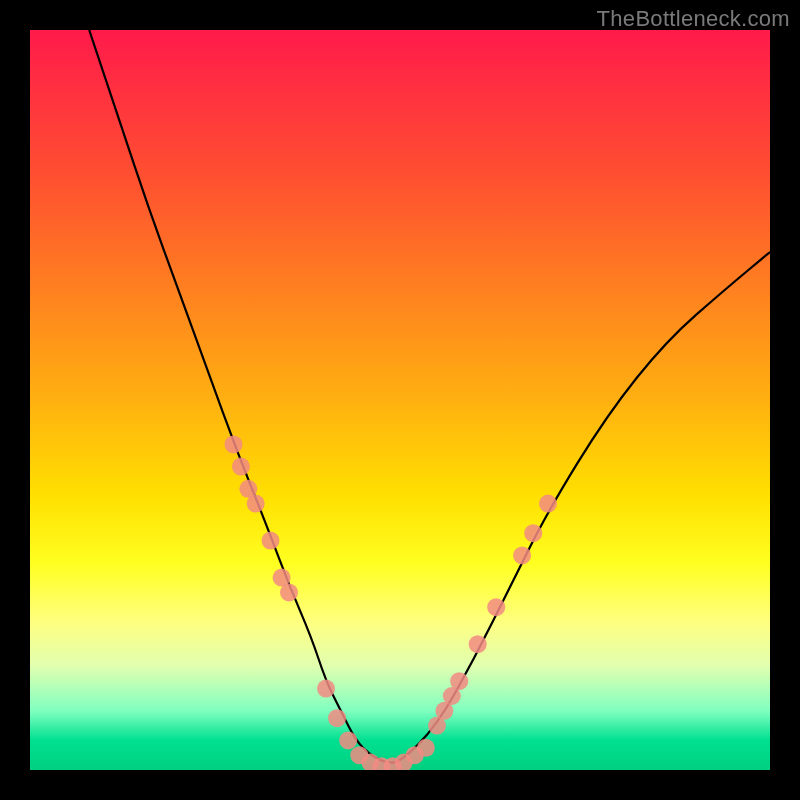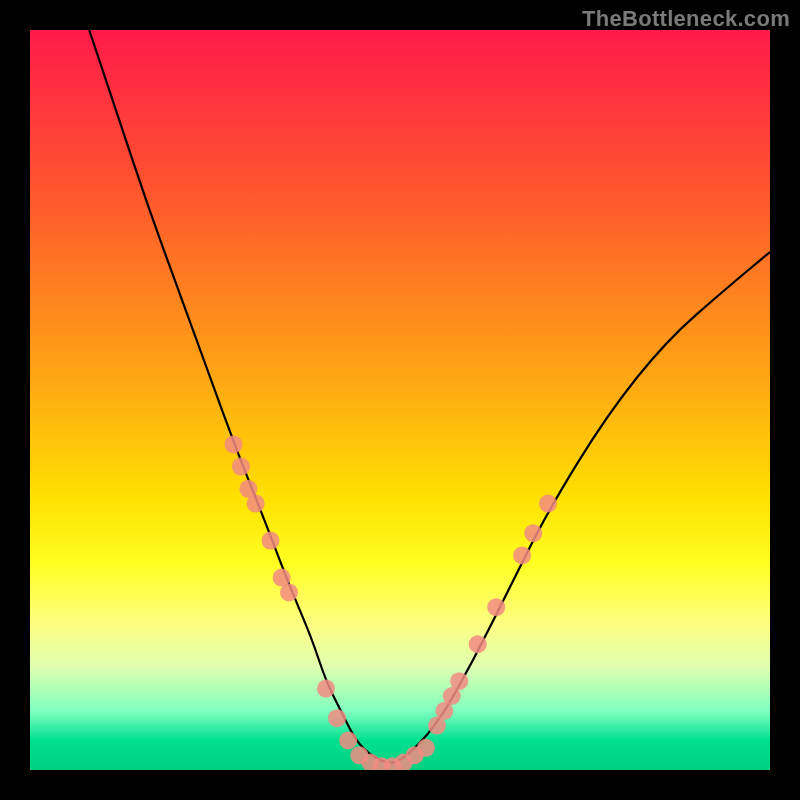--- a/index.html
+++ b/index.html
@@ -30,21 +30,21 @@
       #80ffc0 92%,
       #00e090 96%,
       #00d080 100%);
   }
   .watermark {
     position: absolute;
     top: 6px;
     right: 10px;
     color: #7a7a7a;
     font-size: 22px;
-    font-weight: 700;
+    font-weight: 400;
     letter-spacing: 0.3px;
   }
   svg.curve {
     position: absolute;
     top: 0;
     left: 0;
     width: 740px;
     height: 740px;
   }
   .curve-path {

